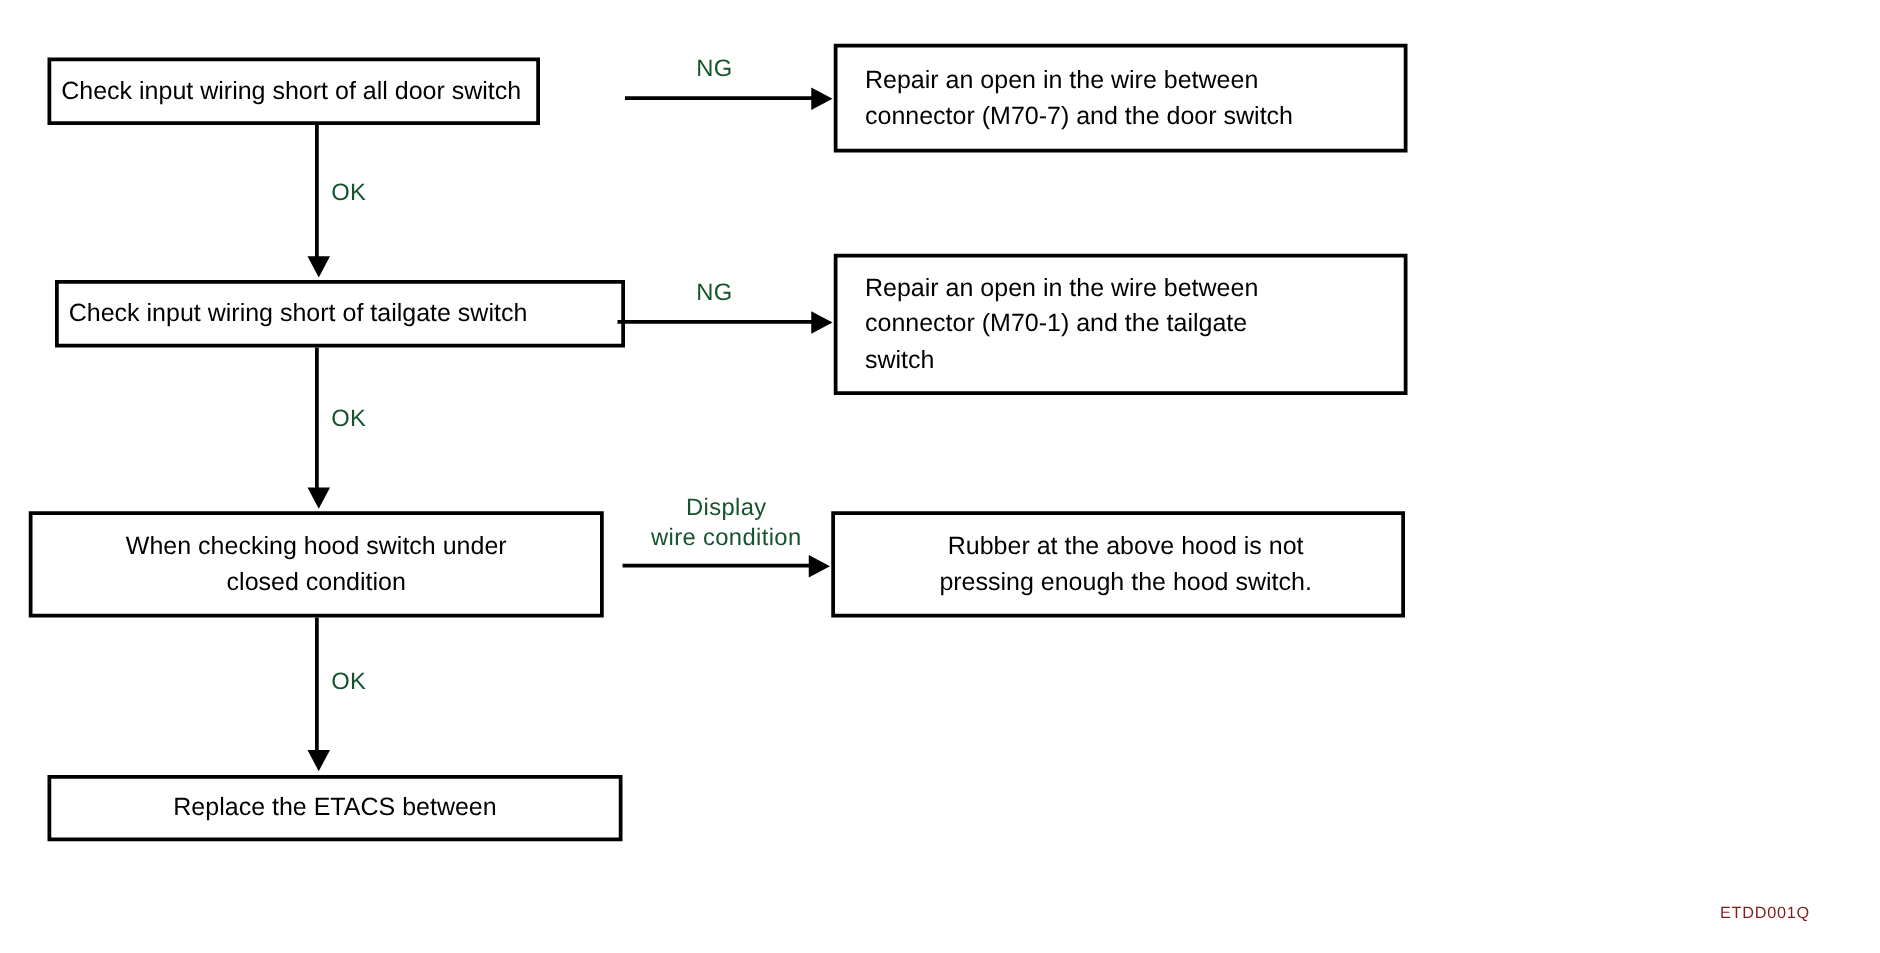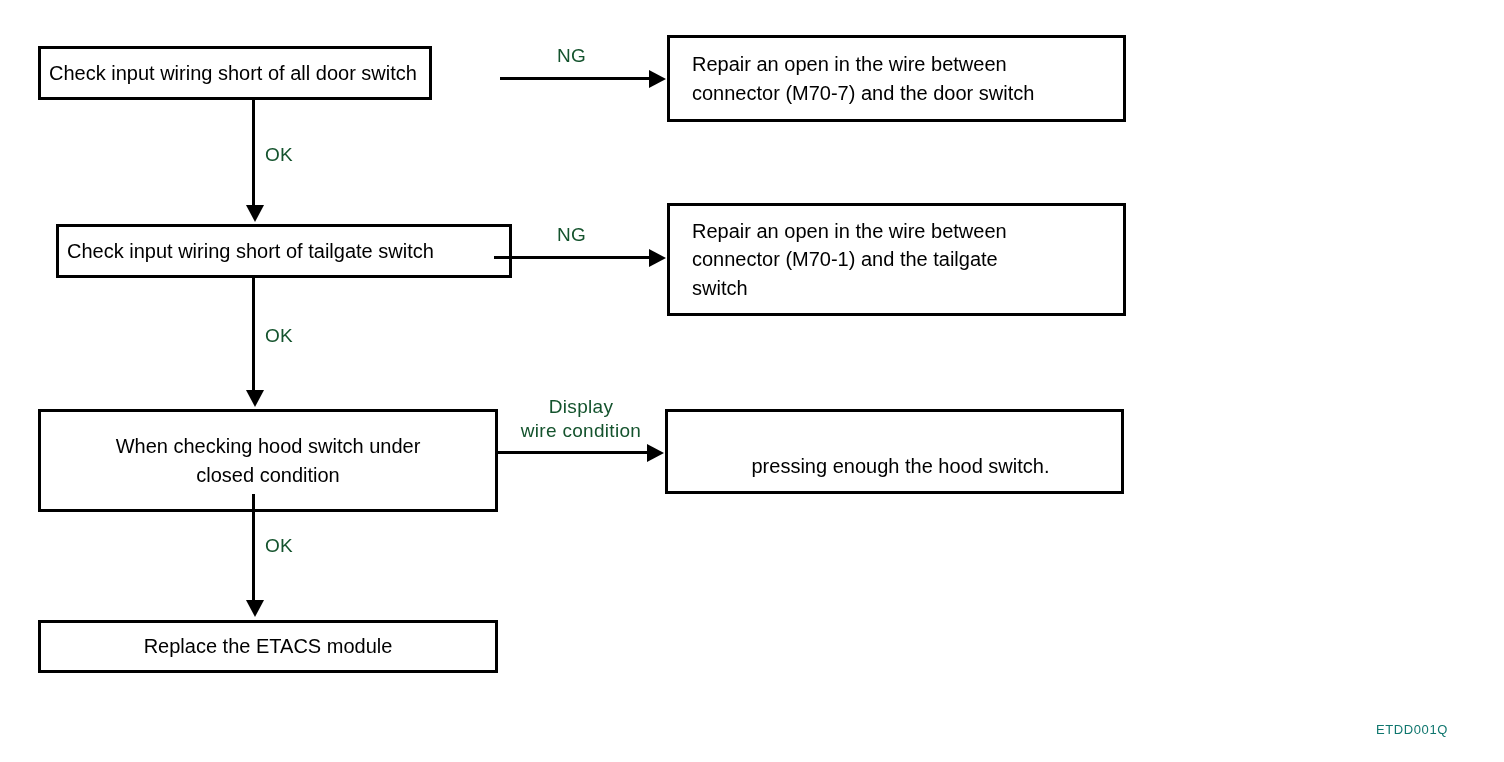--- a/index.html
+++ b/index.html
@@ -38,22 +38,22 @@
   .box.left-align .txt { text-align: left; }
   .box.center-align { justify-content: center; padding: 0 12px; }
   .box.center-align .txt { text-align: center; }
   .box.right-box { padding-left: 22px; padding-right: 2px; }
   .box.right-box .txt { text-align: left; }
   .box.right-box.centered { padding-left: 14px; }
   .box.right-box.centered .txt { text-align: center; }
 
   
   #box-door-check      { left: 38px;  top: 46px;  width: 394px; height: 54px; }
-  #box-tailgate-check  { left: 56px;  top: 224px; width: 456px; height: 54px; }
-  #box-hood-check      { left: 38px;  top: 409px; width: 460px; height: 103px; }
+  #box-tailgate-check  { left: 44px;  top: 224px; width: 456px; height: 54px; }
+  #box-hood-check      { left: 23px;  top: 409px; width: 460px; height: 85px; }
   #box-replace-etacs   { left: 38px;  top: 620px; width: 460px; height: 53px; }
 
   #box-repair-door     { left: 667px; top: 35px;  width: 459px; height: 87px; }
   #box-repair-tailgate { left: 667px; top: 203px; width: 459px; height: 113px; }
   #box-rubber-hood     { left: 665px; top: 409px; width: 459px; height: 85px; }
 
   
   .vline {
     position: absolute;
     width: 3px;
@@ -117,21 +117,21 @@
   #label-ng-2 { left: 557px; top: 224px; }
   #label-display-3 { left: 496px; top: 395px; }
 
   
   #figure-code {
     position: absolute;
     left: 1376px;
     top: 722px;
     font-size: 13px;
     letter-spacing: 0.6px;
-    color: #0f766e;
+    color: #7f1d1d;
     font-family: "Liberation Sans", sans-serif;
   }
 </style>
 </head>
 <body>
 
 <div class="canvas">
 
   <div class="box left-align" id="box-door-check">
     <span class="txt">Check input wiring short of all door switch</span>
@@ -142,41 +142,41 @@
   </div>
 
   <div class="box center-align" id="box-hood-check">
     <span class="txt">
       <span>When checking hood switch under</span><br>
       <span>closed condition</span>
     </span>
   </div>
 
   <div class="box center-align" id="box-replace-etacs">
-    <span class="txt">Replace the ETACS module</span>
+    <span class="txt">Replace the ETACS between</span>
   </div>
 
   <div class="box right-box" id="box-repair-door">
     <span class="txt">
       <span>Repair an open in the wire between</span><br>
       <span>connector (M70-7) and the door switch</span>
     </span>
   </div>
 
   <div class="box right-box" id="box-repair-tailgate">
     <span class="txt">
       <span>Repair an open in the wire between</span><br>
       <span>connector (M70-1) and the tailgate</span><br>
       <span>switch</span>
     </span>
   </div>
 
   <div class="box right-box centered" id="box-rubber-hood">
     <span class="txt">
-      <br>
+      <span>Rubber at the above hood is not</span><br>
       <span>pressing enough the hood switch.</span>
     </span>
   </div>
 
   <div class="vline" id="vline-1"></div>
   <div class="arrow-down" id="arrow-1"></div>
 
   <div class="vline" id="vline-2"></div>
   <div class="arrow-down" id="arrow-2"></div>
 

